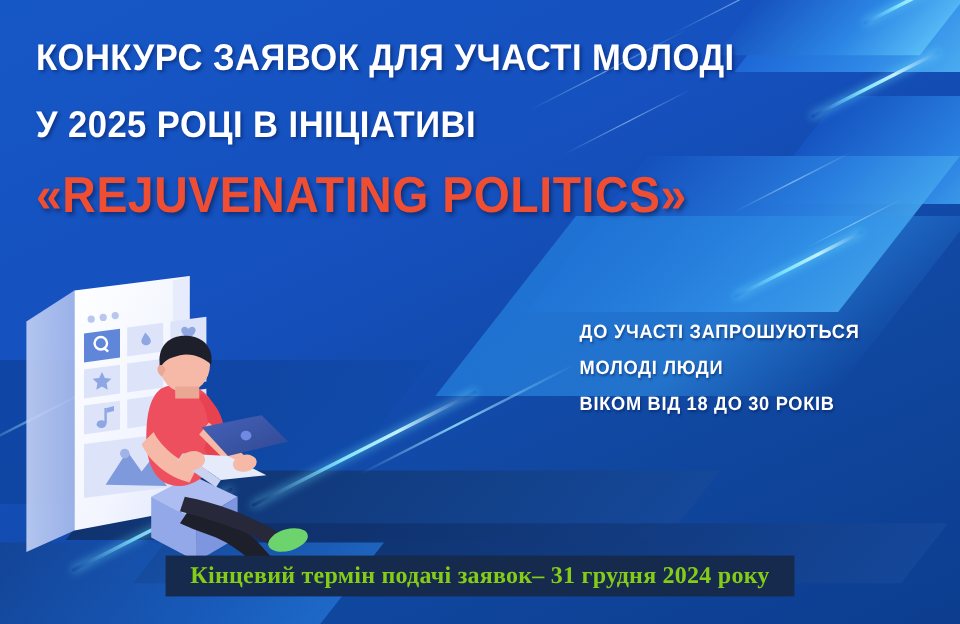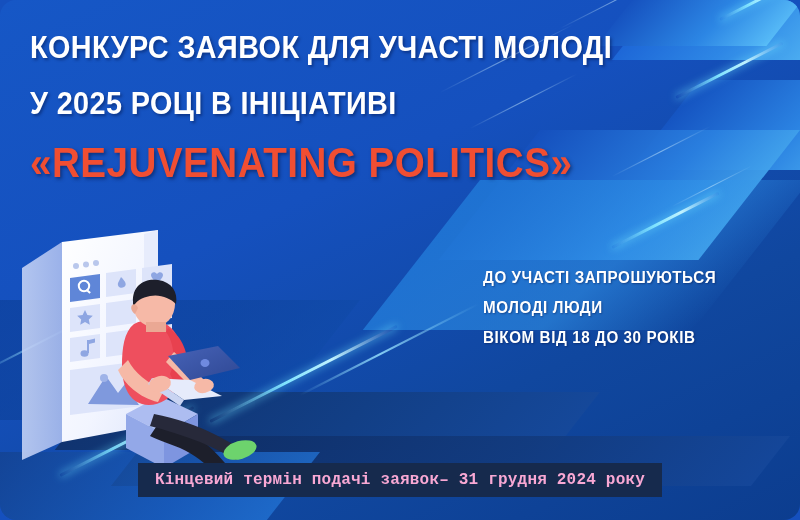--- a/index.html
+++ b/index.html
@@ -5,21 +5,20 @@
   html,body{margin:0;padding:0;}
   body{
     width:800px;height:520px;overflow:hidden;
     font-family:"Liberation Sans", sans-serif;
     background:#1550be;
   }
   #poster{
     position:relative;width:800px;height:520px;overflow:hidden;
     background:
       linear-gradient(155deg,#1657c6 0%,#1550be 38%,#10479f 70%,#0c3d8f 100%);
-    border-radius: 16px;
   }
   
   .bg{position:absolute;inset:0;overflow:hidden;}
   .par{
     position:absolute;
     transform:skewX(-38deg);
     transform-origin:top left;
   }
   .glowline{
     position:absolute;
@@ -84,24 +83,24 @@
     white-space:nowrap;
   }
   .invite div{display:block;}
   .deadline-wrap{
     position:absolute;left:138px;top:463px;
     width:524px;height:34px;
     background:#162a4d;
     display:flex;align-items:center;justify-content:center;
   }
   .deadline-text{
-    color:#f9a8d4;
-    font-family:Liberation Mono, monospace;
-    font-weight:bold;
-    font-size:16px;
+    color:#84cc16;
+    font-family:Liberation Serif, serif;
+    font-weight:bold;
+    font-size:20px;
     letter-spacing:.2px;
     white-space:nowrap;
   }
   
   .illu{position:absolute;left:8px;top:228px;width:300px;height:250px;}
 </style>
 </head>
 <body>
 
 <div id="poster">

